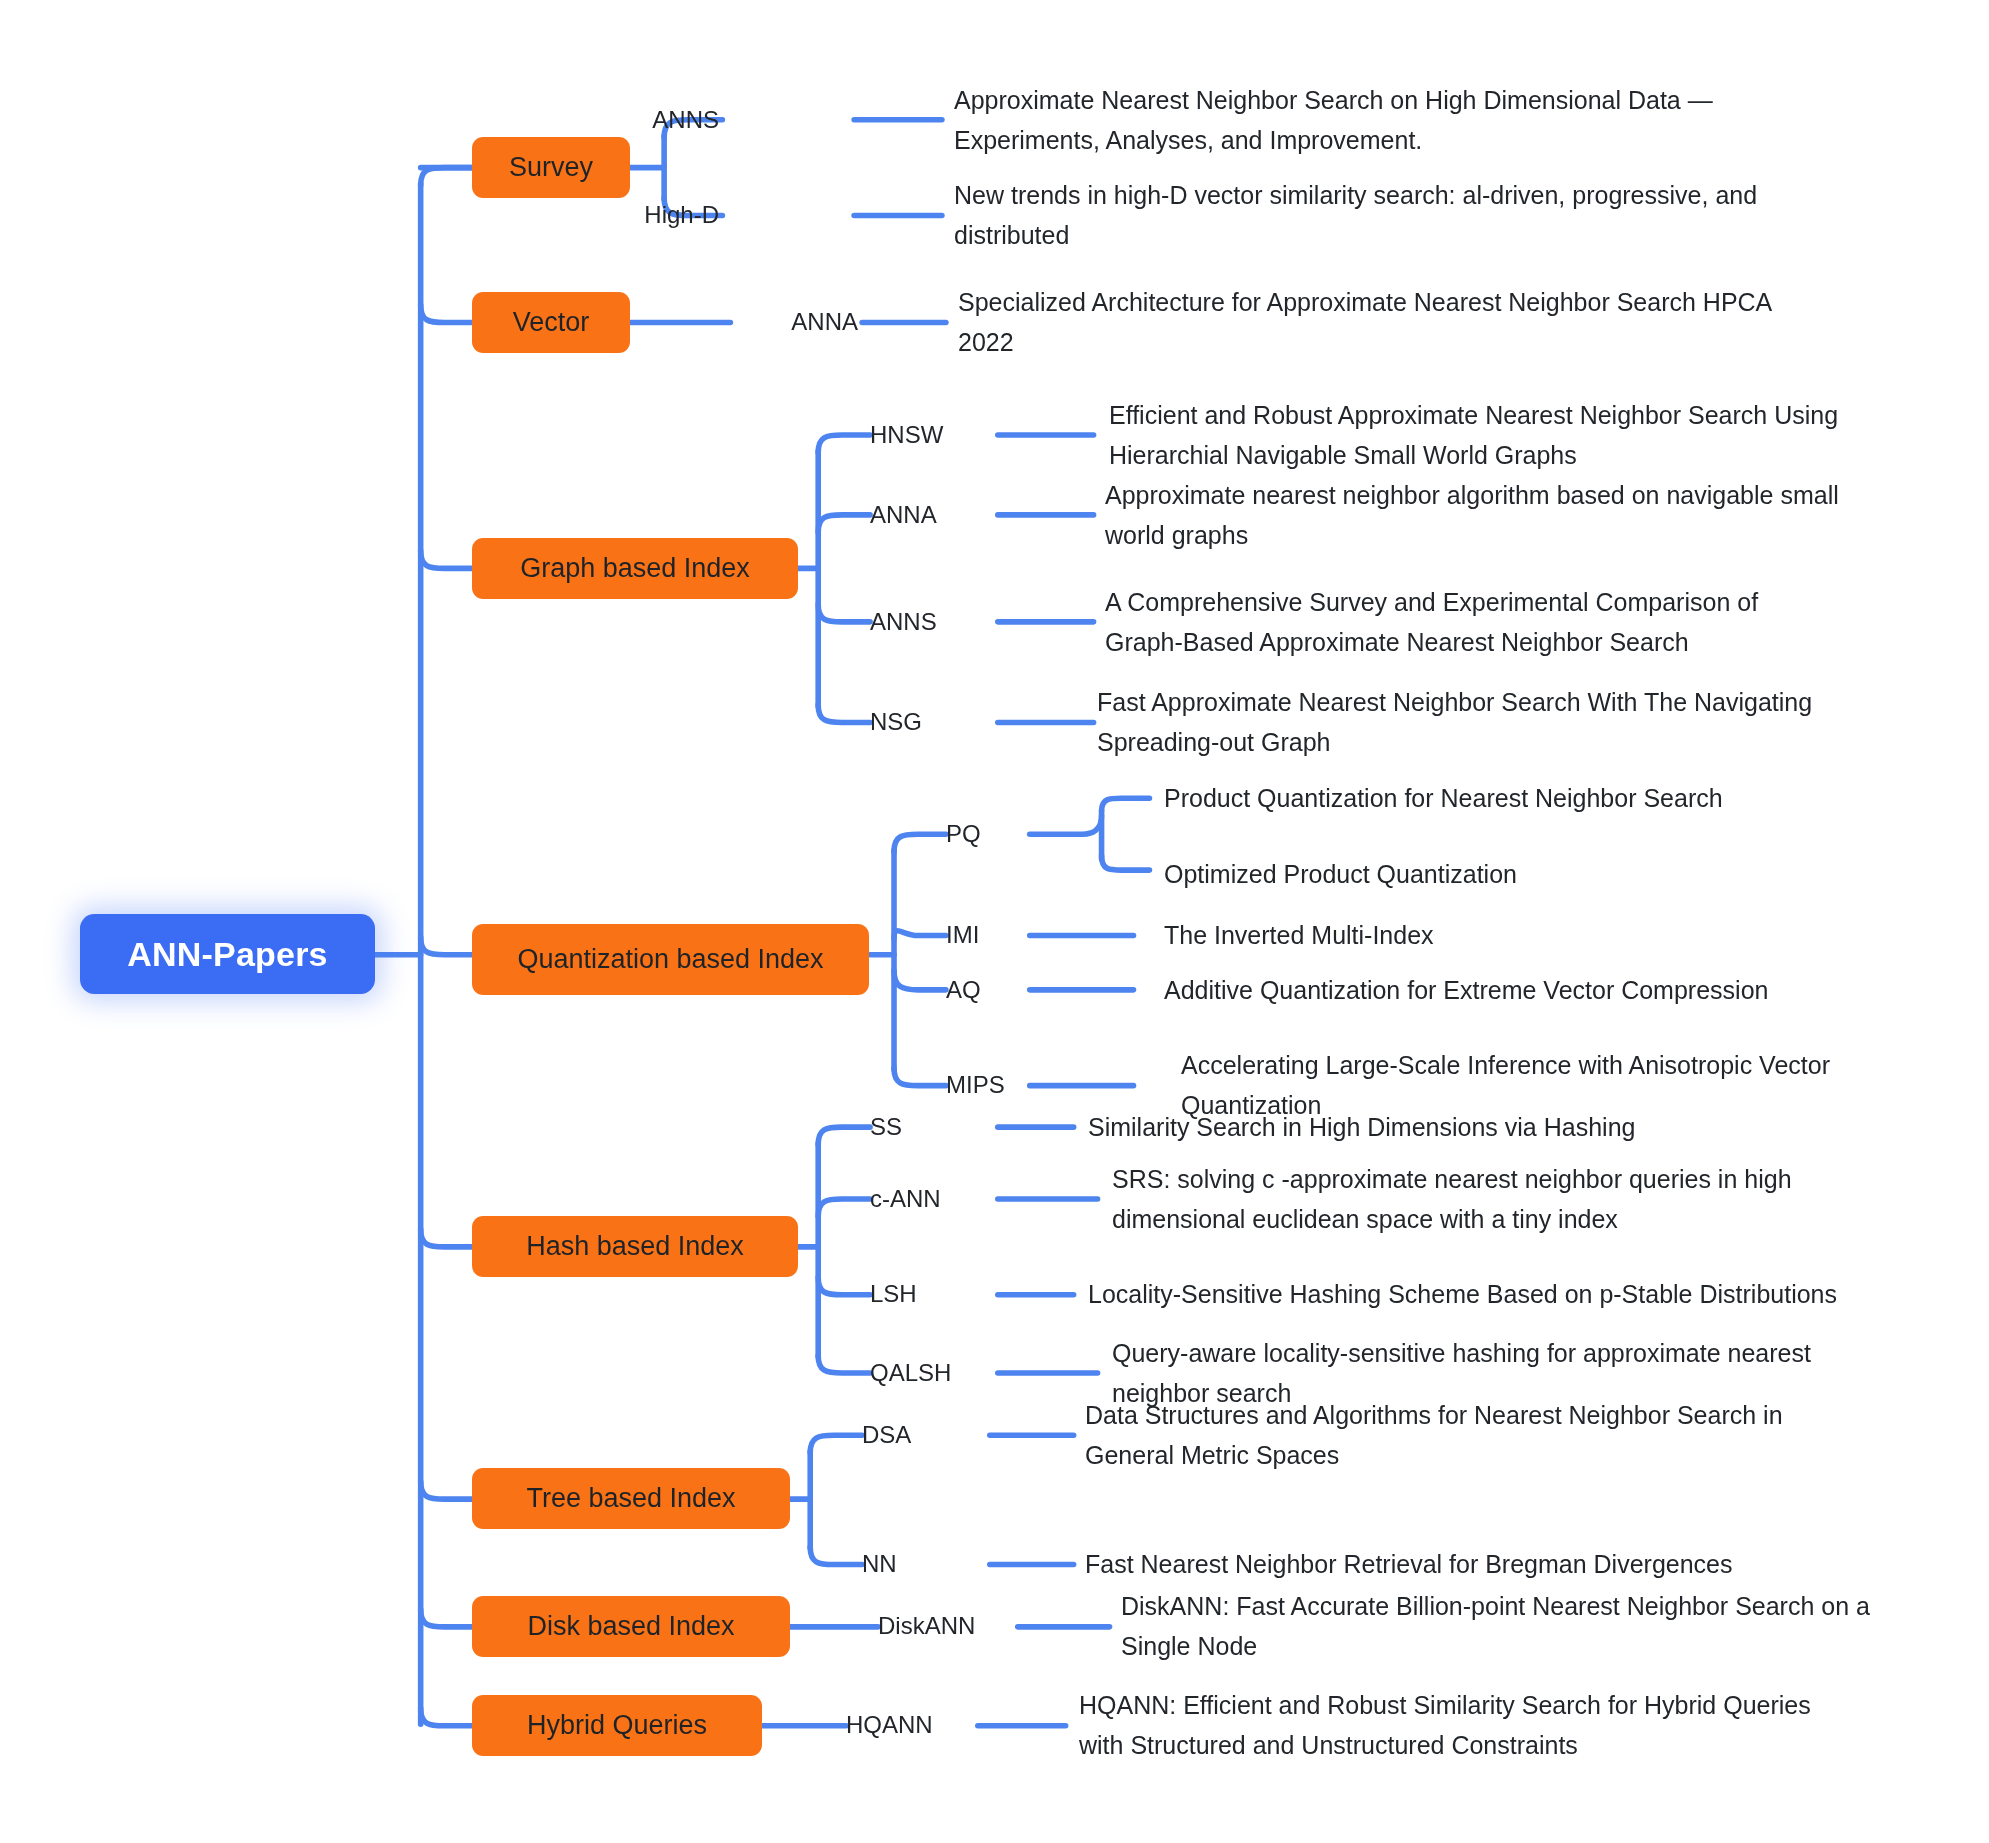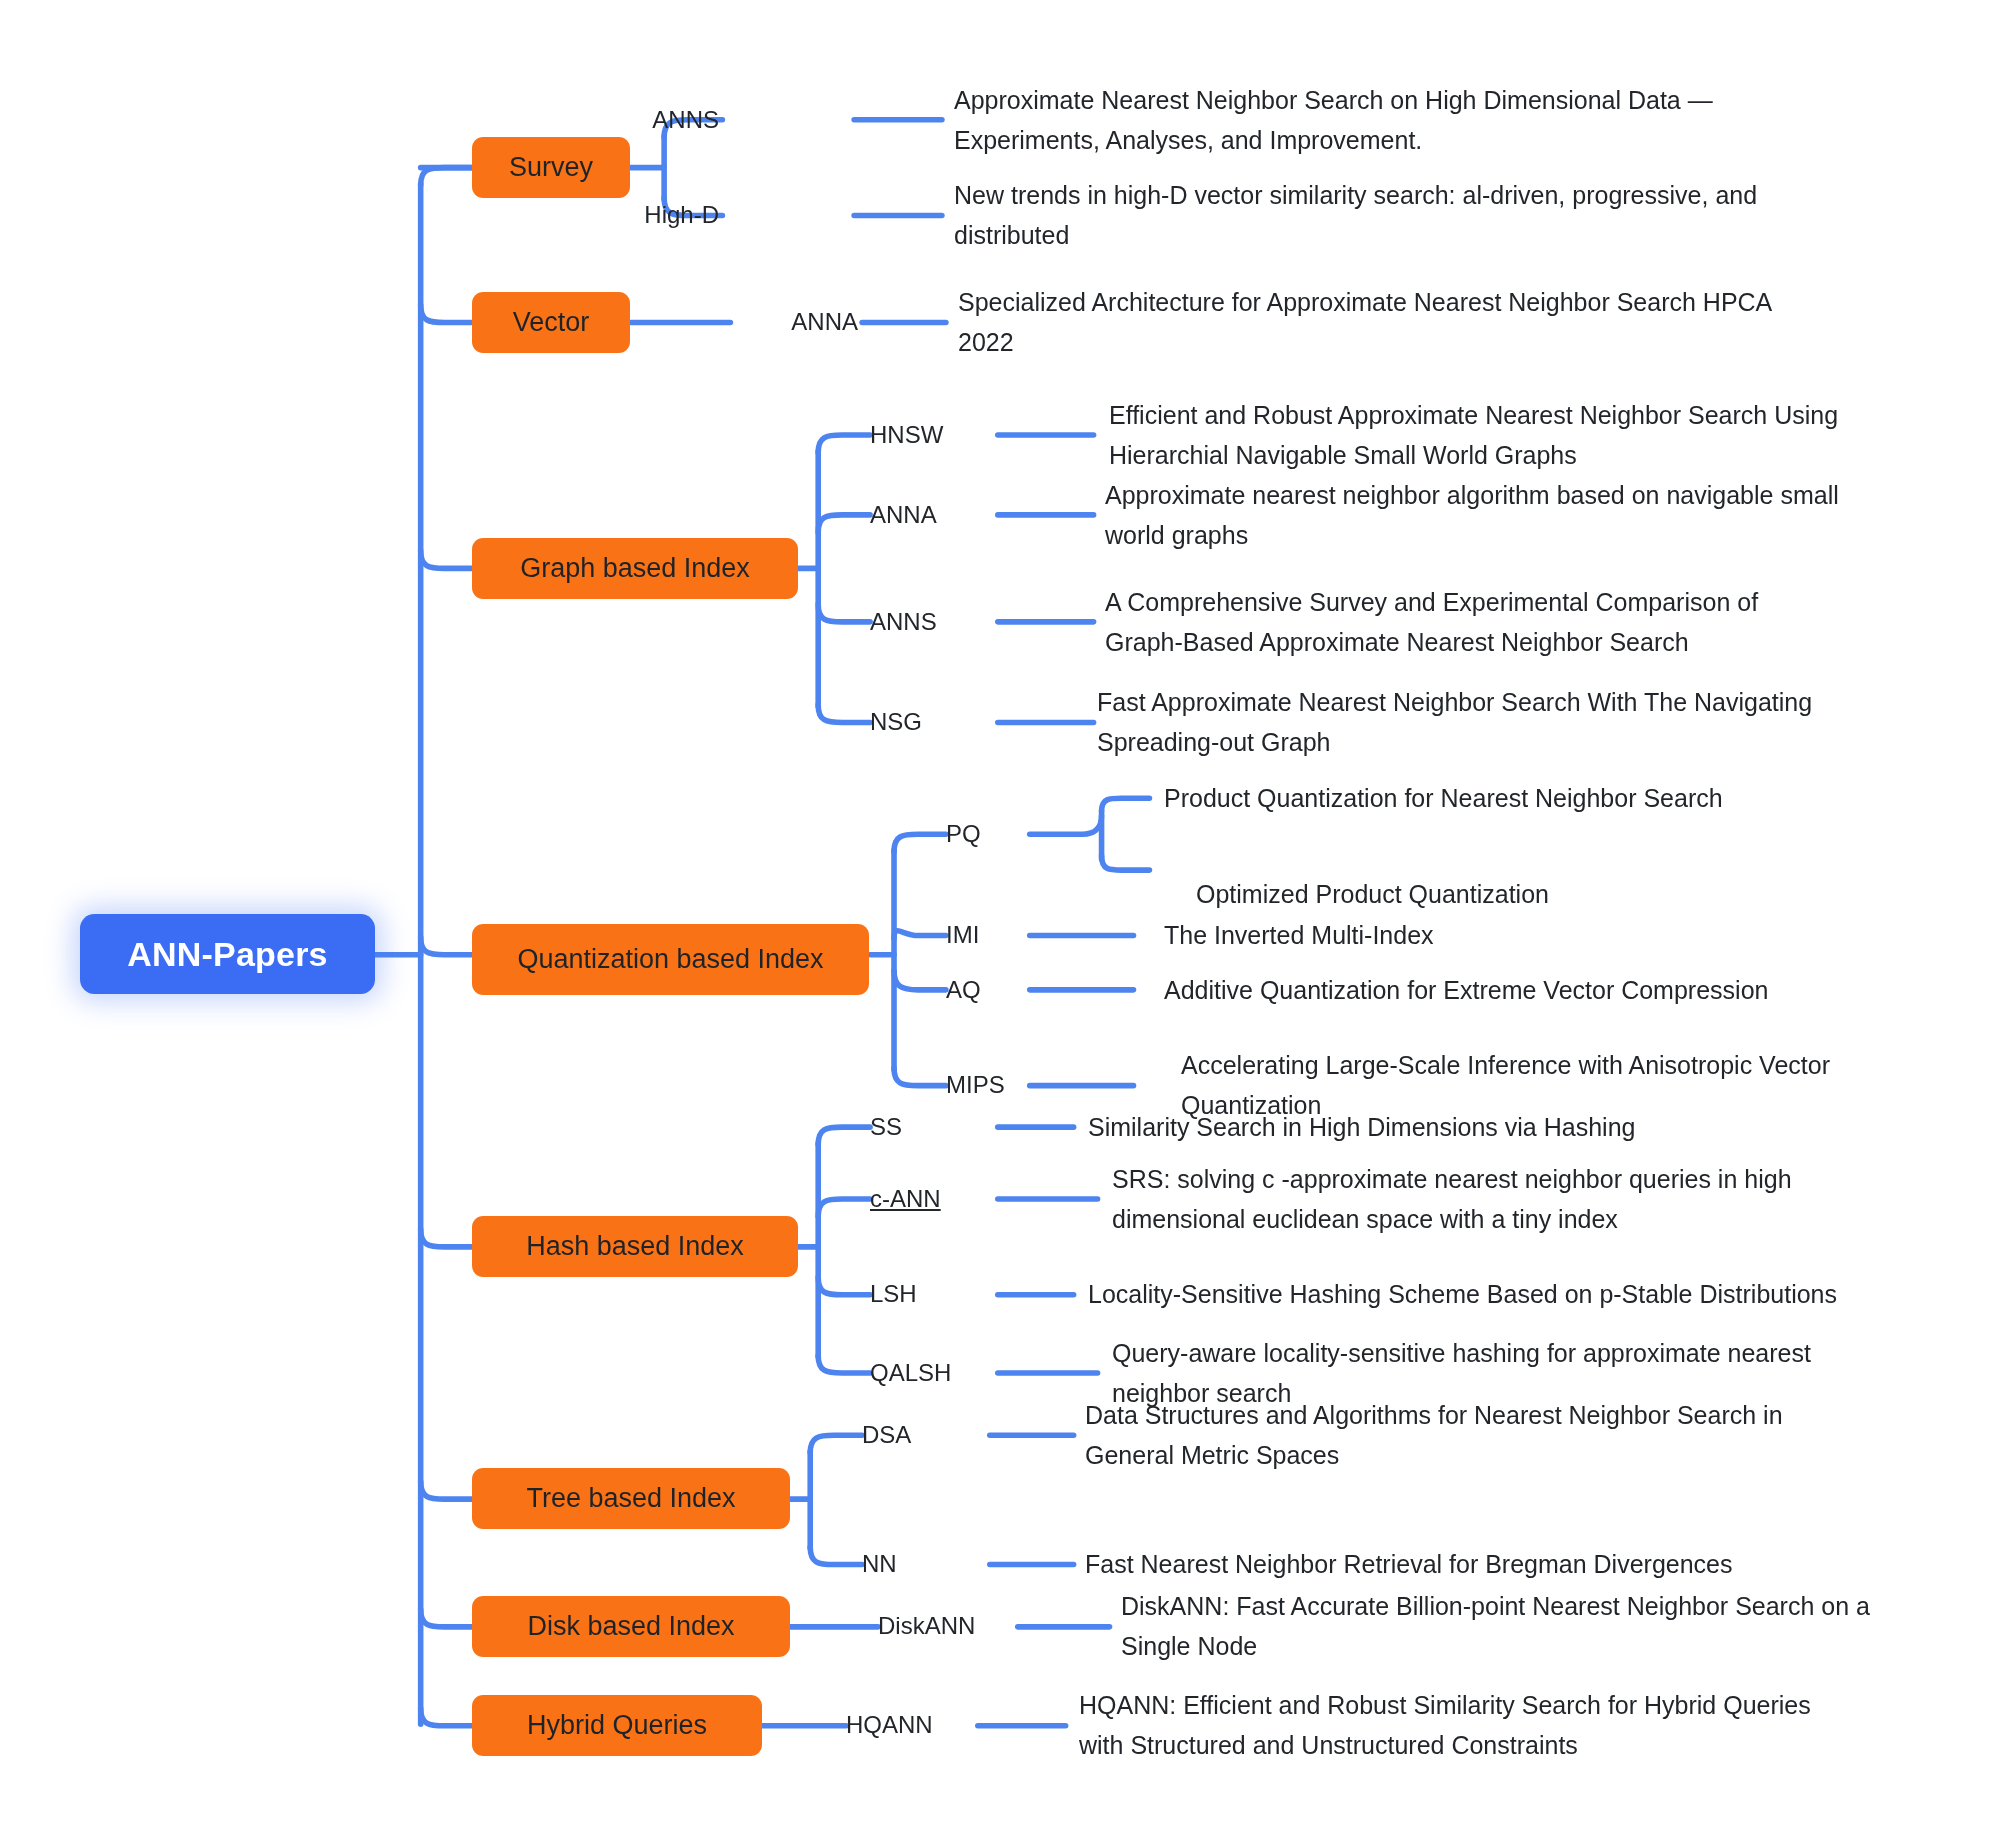--- a/index.html
+++ b/index.html
@@ -204,21 +204,21 @@
   <div class="l3-label" style="left:946px;top:990px;width:80px;text-align:left;">
     <span>AQ</span>
   </div>
   <div class="l3-label" style="left:946px;top:1085px;width:80px;text-align:left;">
     <span>MIPS</span>
   </div>
 
   <div class="l3-label" style="left:870px;top:1127px;width:124px;text-align:left;">
     <span>SS</span>
   </div>
-  <div class="l3-label" style="left:870px;top:1199px;width:124px;text-align:left;text-decoration:underline;">
+  <div class="l3-label" style="left:870px;top:1199px;width:124px;text-align:left;">
     <span>c-ANN</span>
   </div>
   <div class="l3-label" style="left:870px;top:1294px;width:124px;text-align:left;">
     <span>LSH</span>
   </div>
   <div class="l3-label" style="left:870px;top:1373px;width:124px;text-align:left;">
     <span>QALSH</span>
   </div>
 
   <div class="l3-label" style="left:862px;top:1435px;width:124px;text-align:left;">
@@ -256,21 +256,21 @@
   <div class="paper" style="left:1105px;top:622px;width:718px;">
     <span>A Comprehensive Survey and Experimental Comparison of Graph-Based Approximate Nearest Neighbor Search</span>
   </div>
   <div class="paper" style="left:1097px;top:722px;width:766px;">
     <span>Fast Approximate Nearest Neighbor Search With The Navigating Spreading-out Graph</span>
   </div>
 
   <div class="paper" style="left:1164px;top:798px;width:766px;">
     <span>Product Quantization for Nearest Neighbor Search</span>
   </div>
-  <div class="paper" style="left:1164px;top:894px;width:766px;margin-left:32px;">
+  <div class="paper" style="left:1164px;top:874px;width:766px;">
     <span>Optimized Product Quantization</span>
   </div>
   <div class="paper" style="left:1164px;top:935px;width:766px;">
     <span>The Inverted Multi-Index</span>
   </div>
   <div class="paper" style="left:1164px;top:990px;width:766px;">
     <span>Additive Quantization for Extreme Vector Compression</span>
   </div>
   <div class="paper" style="left:1181px;top:1085px;width:710px;">
     <span>Accelerating Large-Scale Inference with Anisotropic Vector Quantization</span>

